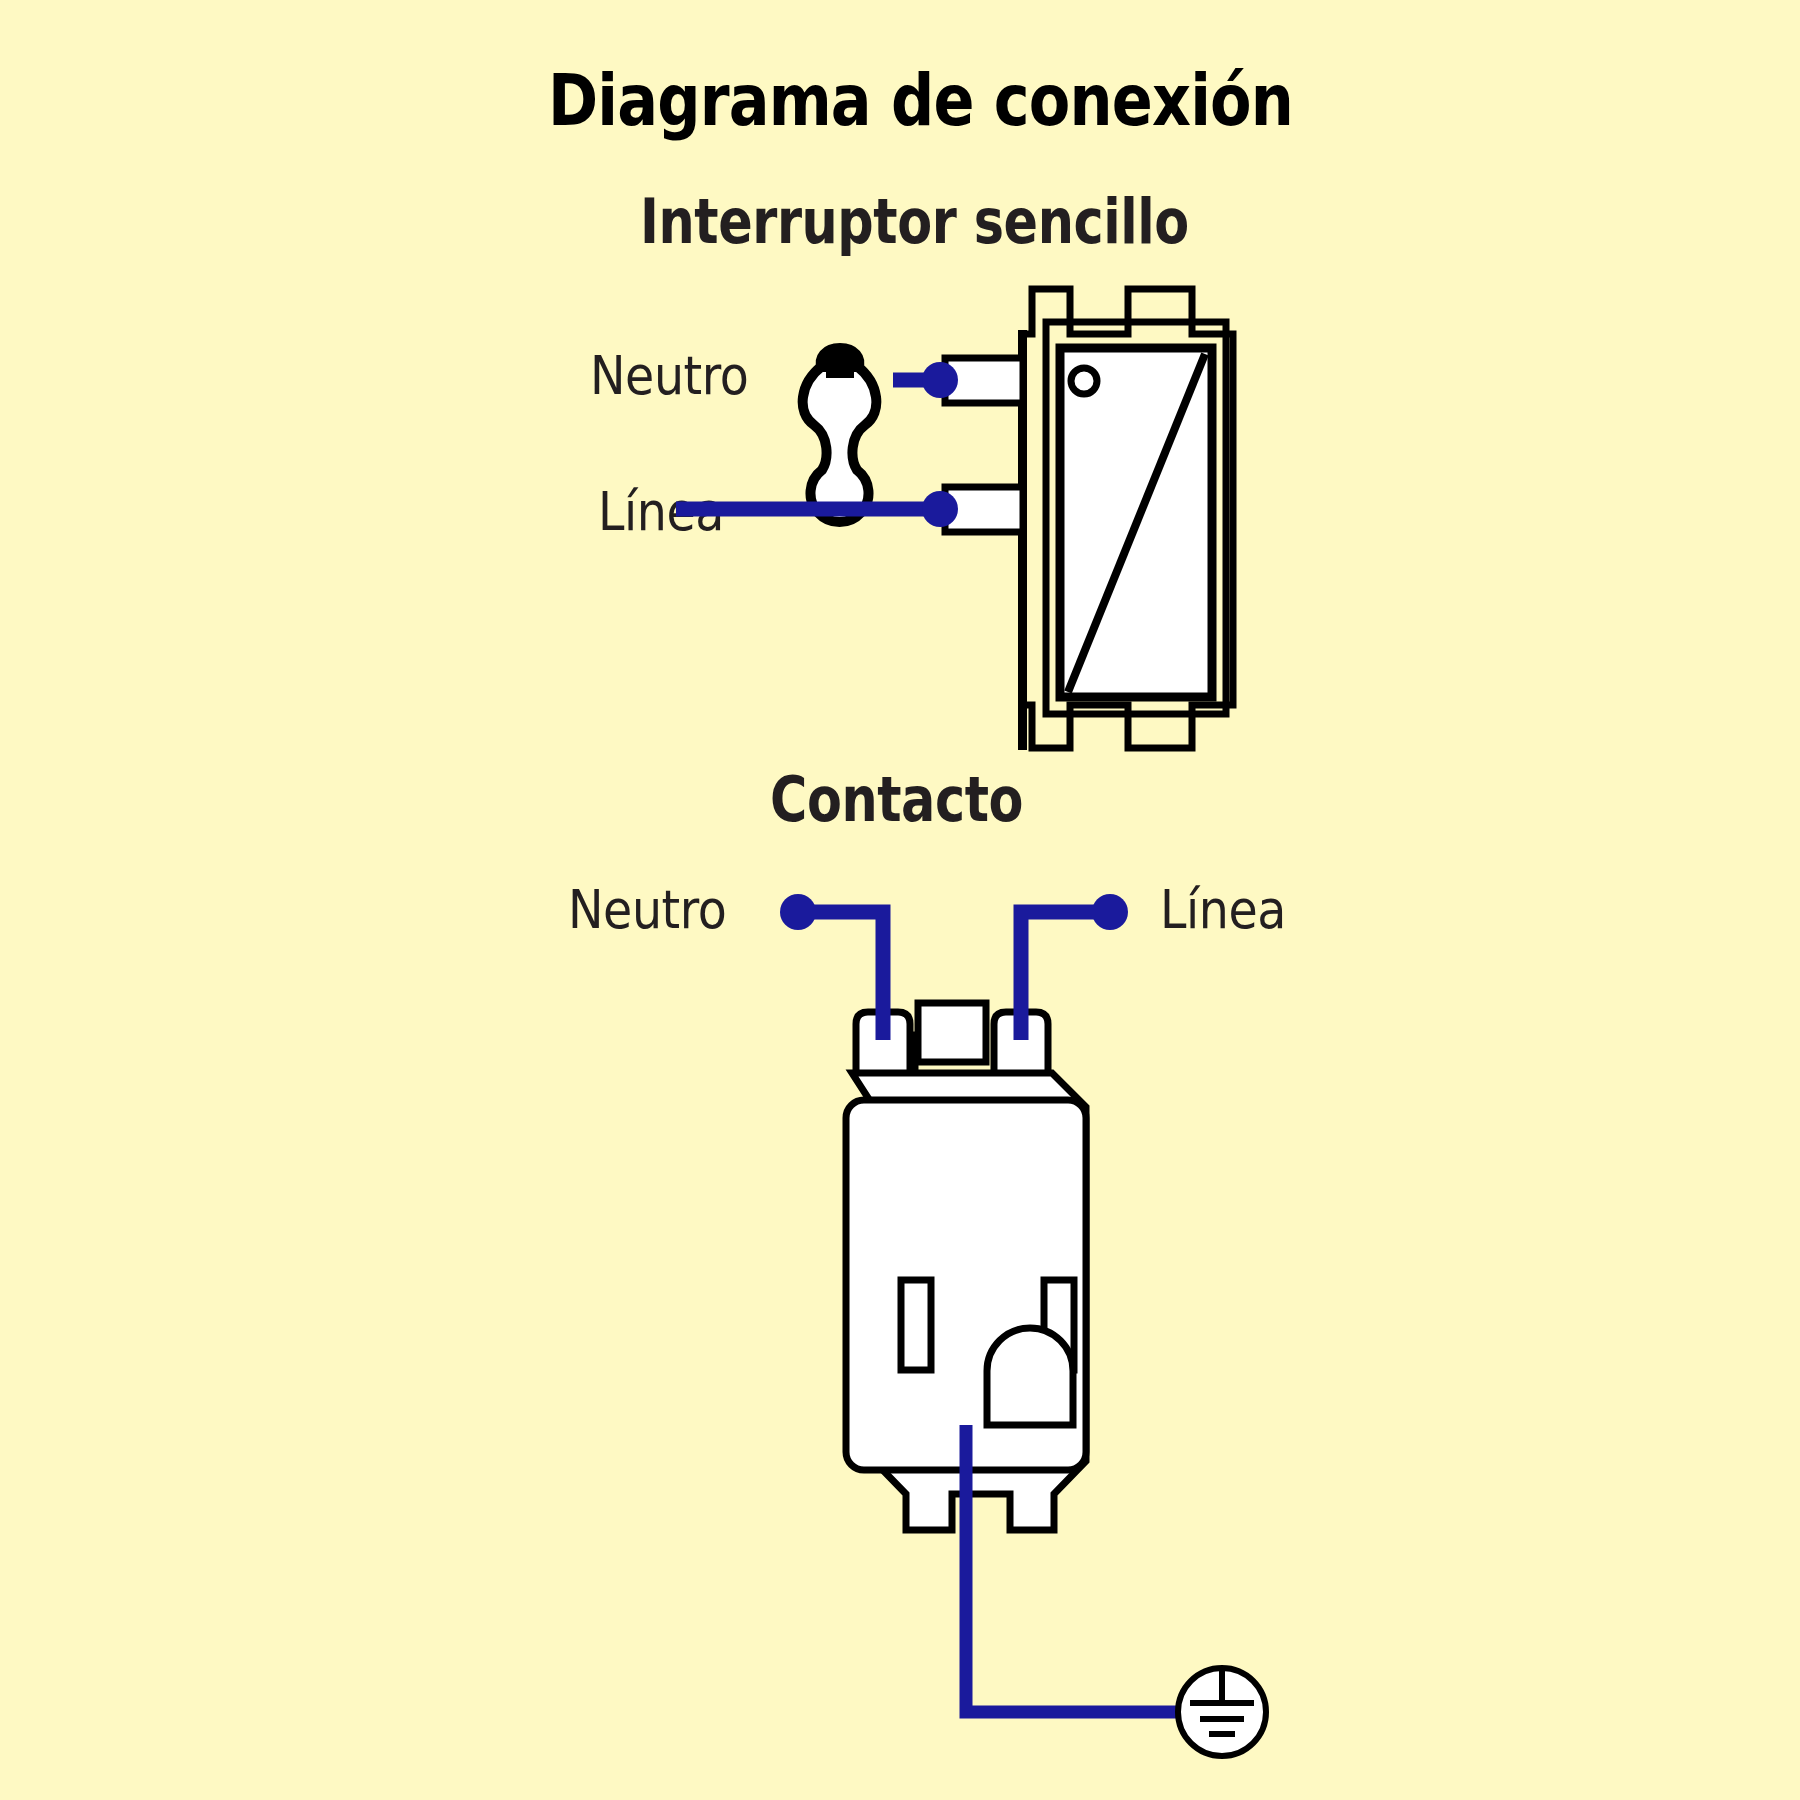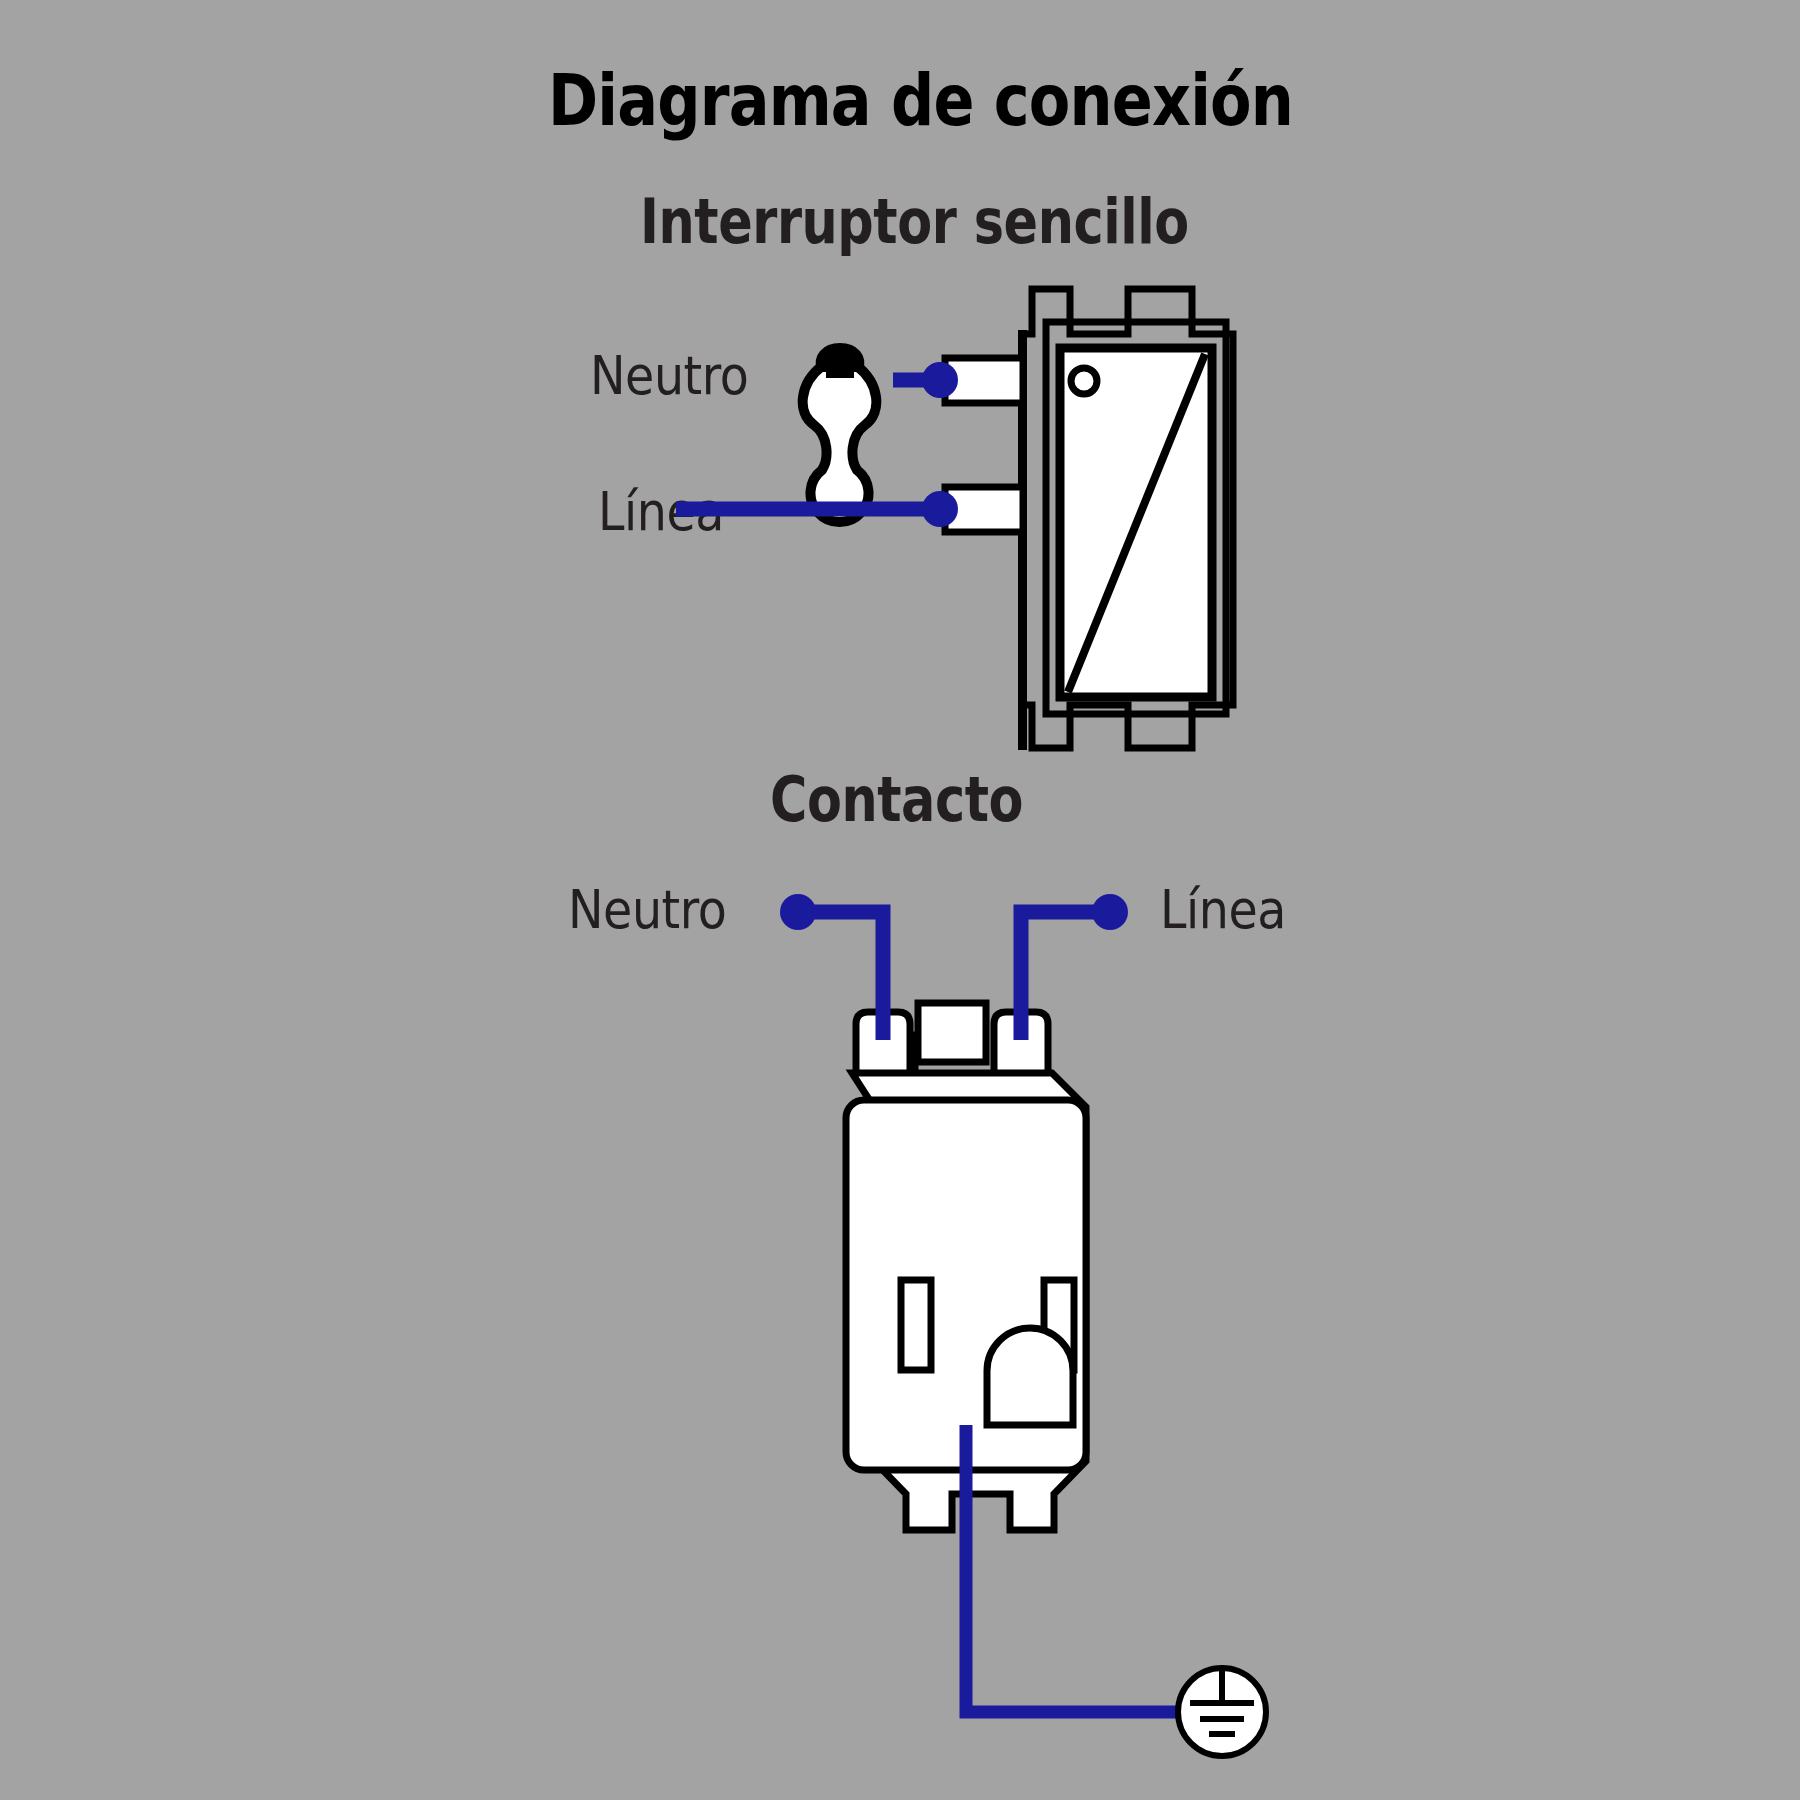--- a/index.html
+++ b/index.html
@@ -10,21 +10,21 @@
   body {
     width: 1800px;
     height: 1800px;
     font-family: "Liberation Sans", sans-serif;
     overflow: hidden;
   }
   #stage {
     position: relative;
     width: 1800px;
     height: 1800px;
-    background: #a3a3a3;
+    background: #fef9c3;
     text-decoration: underline;
   }
   .svg-root {
     position: absolute;
     top: 0;
     left: 0;
     width: 1800px;
     height: 1800px;
   }
   .txt {

